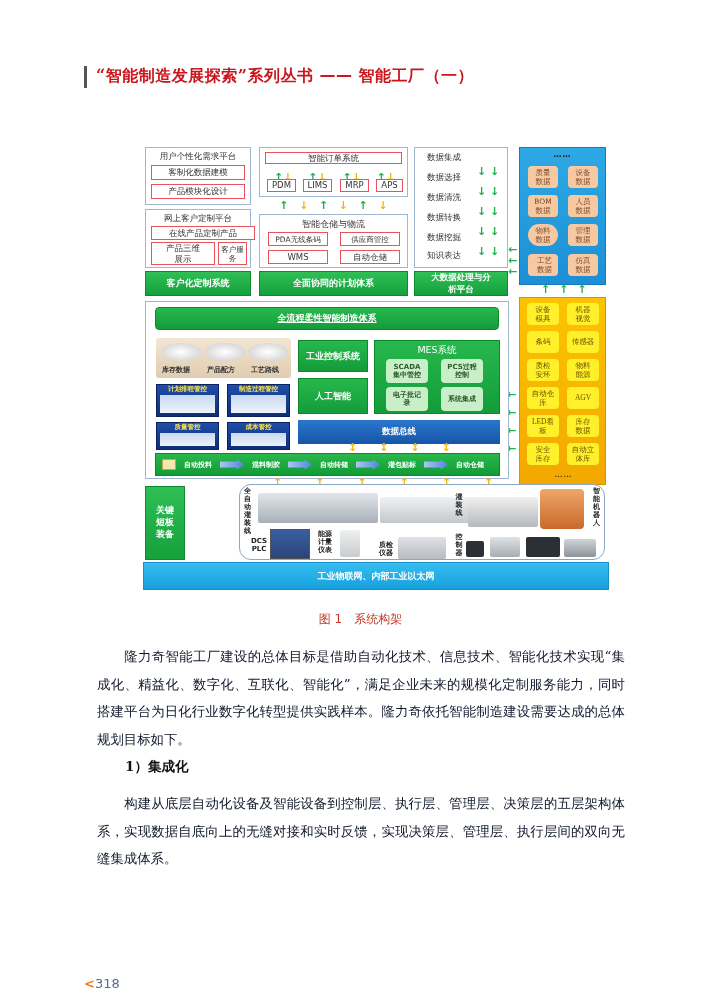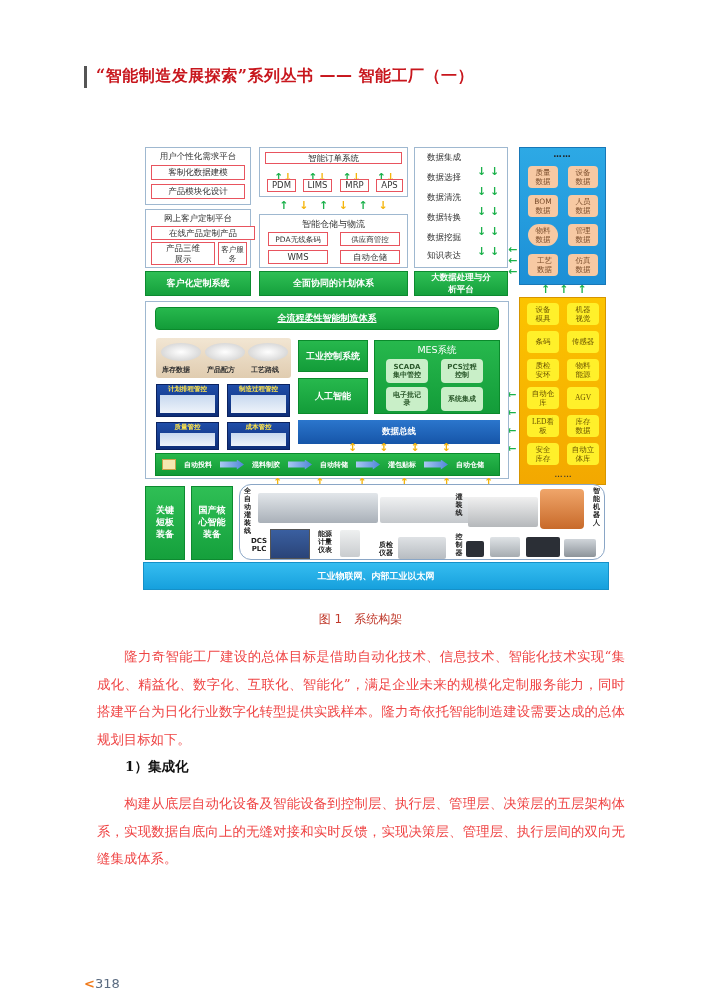--- a/index.html
+++ b/index.html
@@ -45,21 +45,21 @@
   .equip { border:1px solid #8aa6c6; border-radius: 12px; background:#fff; }
   .eq-label { position:absolute; font-size:7px; font-weight:bold; color:#222; line-height:1.15; text-align:center; }
   .machine { position:absolute; background: linear-gradient(#e2e6ea,#a9b0b8); border-radius:2px; }
   .cab { position:absolute; background: linear-gradient(#3a5fa0,#2a4478); border:1px solid #555; }
   .dev-dark { position:absolute; background:#2b2f36; border-radius:2px; }
 
   .bottom-banner { left:0; top: 448px; width:466px; height:28px; background: linear-gradient(#36bdf0,#16a0dd); border:1px solid #1590c8; color:#fff; font-size:9px; font-weight:bold; display:flex; align-items:center; justify-content:center; }
 
   
   .caption { position:absolute; left:0; width:721px; top: 611px; text-align:center; font-size: 12px; color:#c0392b; }
-  .para { position:absolute; left: 97px; width: 528px; font-family: "DejaVu Serif", serif; font-size: 13.4px; line-height: 27.5px; color:#ef4444; text-align: justify; }
+  .para { position:absolute; left: 97px; width: 528px; font-family: "DejaVu Serif", serif; font-size: 13.4px; line-height: 27.5px; color:#0f172a; text-align: justify; }
   .para .indent { display:inline-block; width: 27px; }
   .section-h { position:absolute; left: 125px; top: 758px; font-family: "DejaVu Serif", serif; font-weight:bold; font-size:13.5px; color:#111; }
   .page-num { position:absolute; left: 84px; top: 976px; font-size: 13px; color:#5a6b80; }
   .page-num .lt { color:#f07a1a; font-weight:bold; }
 </style>
 </head>
 <body>
 
 <div class="hdr-bar"></div>
 <div class="hdr-title">“智能制造发展探索”系列丛书 —— 智能工厂（一）</div>
@@ -237,21 +237,20 @@
   <div class="abs" style="left:130px;top:363px;display:flex;gap:33px;">
     <span class="arr-y">↑</span>
       <span class="arr-y">↑</span>
       <span class="arr-y">↑</span>
       <span class="arr-y">↑</span>
       <span class="arr-y">↑</span>
       <span class="arr-y">↑</span>
   </div>
 
   <div class="abs green-bar" style="left:2px;top:372px;width:40px;height:74px;padding:0 6px;">关键短板装备</div>
-  <div class="abs green-bar" style="left:48px;top:372px;width:42px;height:74px;padding:0 5px;">国产核心智能装备</div>
 
   <div class="abs equip" style="left:96px;top:370px;width:366px;height:76px;">
     <div class="eq-label" style="left:3px;top:2px;width:9px;">全自动灌装线</div>
     <div class="machine" style="left:18px;top:8px;width:120px;height:30px;"></div>
     <div class="machine" style="left:140px;top:12px;width:90px;height:26px;background:linear-gradient(#f0f1f2,#c4c8cc);"></div>
     <div class="eq-label" style="left:10px;top:52px;width:18px;">DCS PLC</div>
     <div class="cab" style="left:30px;top:44px;width:40px;height:30px;"></div>
     <div class="eq-label" style="left:78px;top:45px;width:14px;">能源计量仪表</div>
     <div class="machine" style="left:100px;top:45px;width:20px;height:27px;background:linear-gradient(#eef0f0,#c9cccf);"></div>
     <div class="eq-label" style="left:138px;top:56px;width:16px;">质检仪器</div>

